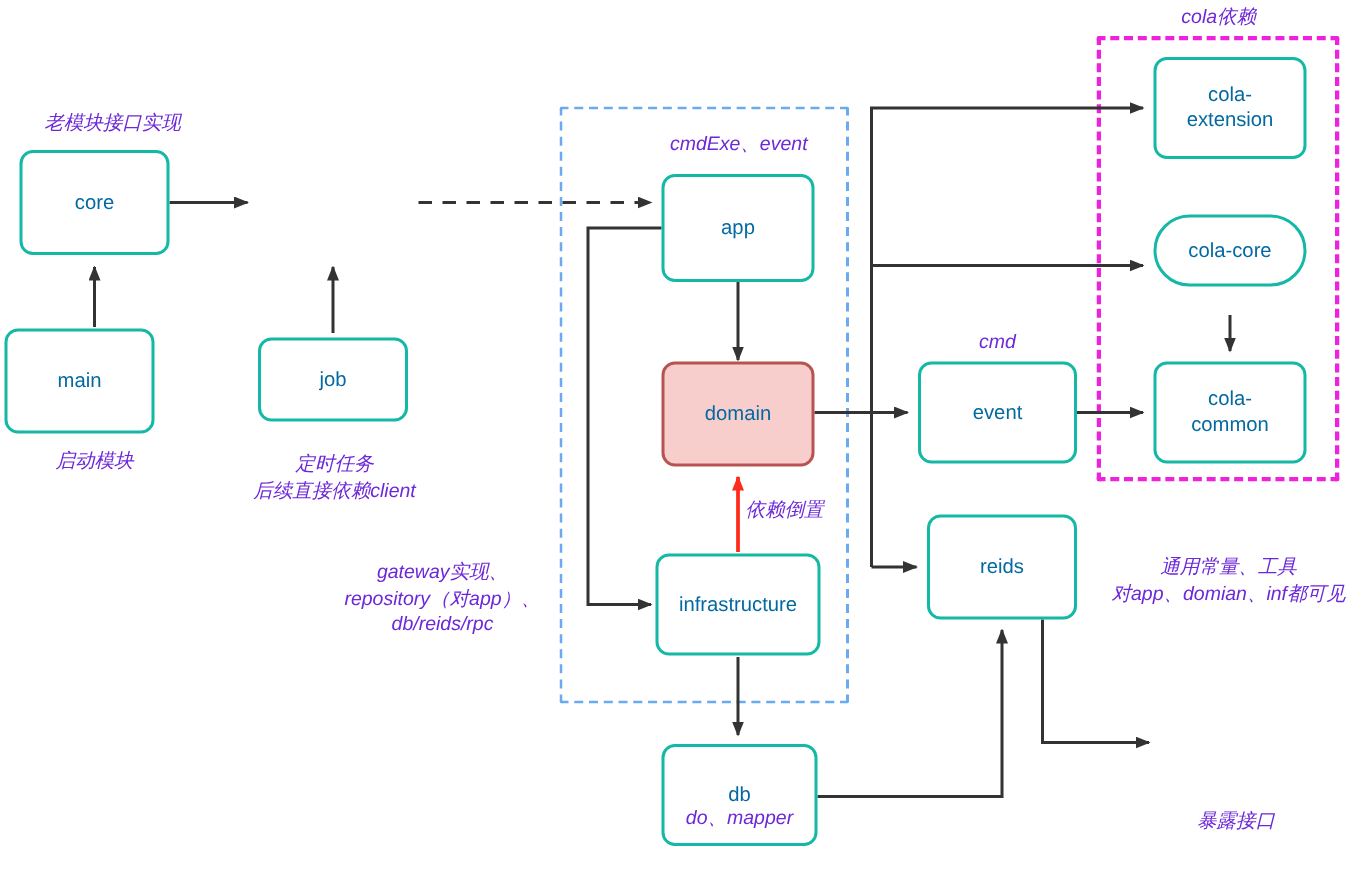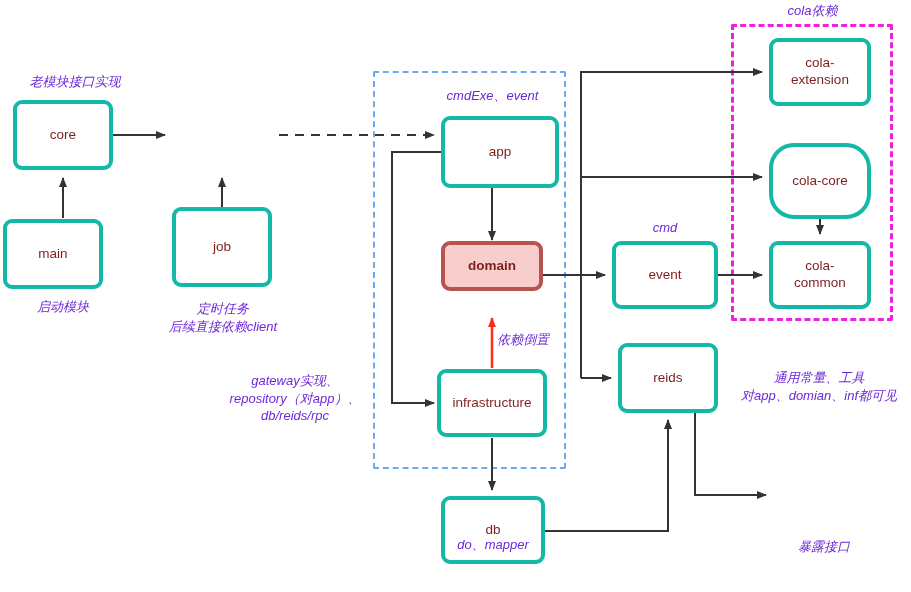--- a/index.html
+++ b/index.html
@@ -19,29 +19,29 @@
     position: absolute;
     left: 0;
     top: 0;
     width: 911px;
     height: 592px;
     pointer-events: none;
   }
   .node {
     position: absolute;
     box-sizing: border-box;
-    border: 4px solid #14b8a6;
+    border: 2px solid #14b8a6;
     border-radius: 9px;
     background: #ffffff;
     display: flex;
     align-items: center;
     justify-content: center;
     text-align: center;
     font-size: 13.5px;
-    color: #7f1d1d;
+    color: #0369a1;
     line-height: 1.25;
     white-space: pre-line;
   }
   .node.domain-node {
     background: #f8cecc;
     border-color: #b85450;
   }
   .group {
     position: absolute;
     box-sizing: border-box;
@@ -114,33 +114,33 @@
     </g>
 
     <g stroke="#ff2b1a" stroke-width="2.5" fill="none">
 
       <path d="M492,368 L492,318" marker-end="url(#arrowred)"></path>
     </g>
   </svg>
 
   <div class="node" style="left:13px; top:100px; width:100px; height:70px;">core</div>
   <div class="node" style="left:3px; top:219px; width:100px; height:70px;">main</div>
-  <div class="node" style="left:172px; top:207px; width:100px; height:80px;">job</div>
+  <div class="node" style="left:172px; top:225px; width:100px; height:56px;">job</div>
 
-  <div class="node" style="left:441px; top:116px; width:118px; height:72px;">app</div>
-  <div class="node domain-node" style="left:441px; top:241px; width:102px; height:50px;font-weight:bold;">domain</div>
+  <div class="node" style="left:441px; top:116px; width:102px; height:72px;">app</div>
+  <div class="node domain-node" style="left:441px; top:241px; width:102px; height:70px;">domain</div>
   <div class="node" style="left:437px; top:369px; width:110px; height:68px;">infrastructure</div>
   <div class="node" style="left:441px; top:496px; width:104px; height:68px;">db</div>
 
   <div class="node" style="left:612px; top:241px; width:106px; height:68px;">event</div>
   <div class="node" style="left:618px; top:343px; width:100px; height:70px;">reids</div>
 
   <div class="node" style="left:769px; top:38px; width:102px; height:68px;">cola-
 extension</div>
-  <div class="node" style="left:769px; top:143px; width:102px; height:76px;border-radius:25px;">cola-core</div>
+  <div class="node" style="left:769px; top:143px; width:102px; height:48px;border-radius:25px;">cola-core</div>
   <div class="node" style="left:769px; top:241px; width:102px; height:68px;">cola-
 common</div>
 
   <div class="caption" style="left:0px; top:73px; width:150px;">老模块接口实现</div>
   <div class="caption" style="left:8px; top:298px; width:110px;">启动模块</div>
   <div class="caption" style="left:142px; top:300px; width:162px;">定时任务
 后续直接依赖client</div>
 
   <div class="caption" style="left:400px; top:87px; width:185px;">cmdExe、event</div>
   <div class="caption" style="left:497px; top:331px; width:80px; text-align:left;">依赖倒置</div>

